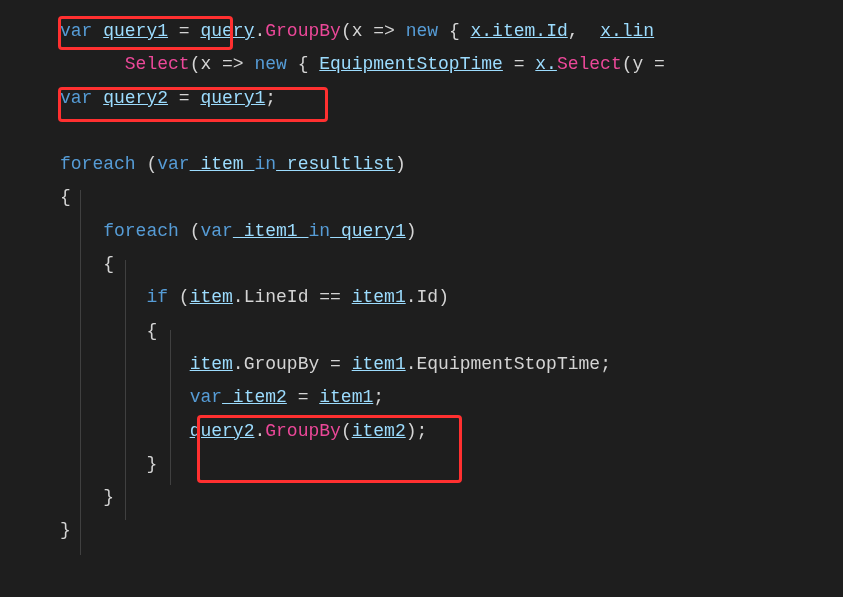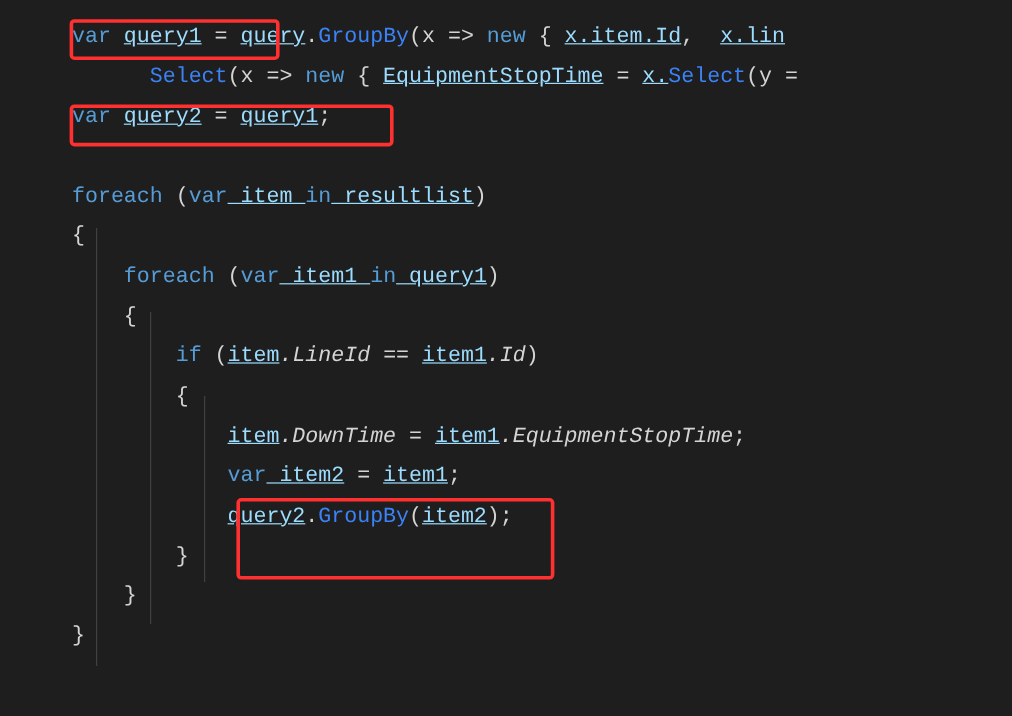--- a/index.html
+++ b/index.html
@@ -14,22 +14,22 @@
       height: 597px;
       overflow: hidden;
       position: relative;
     }
     .code-line {
       white-space: pre;
       position: relative;
     }
     .kw { color: #569cd6; margin-top: 20px; }        
     .ident { color: #9cdcfe; text-decoration: underline; }     
-    .method { color: #3b82f6; }    
-    .prop { color: #d4d4d4; font-style: italic; }      
+    .method { color: #ec4899; }    
+    .prop { color: #d4d4d4; }      
     .op { color: #d4d4d4; }      
 
     .highlight-box {
       position: absolute;
       border: 3px solid #ff3030;
       border-radius: 4px;
       pointer-events: none;
       background: transparent;
     }
     .hl1 { top: 16px; left: 58px; width: 175px; height: 34px; }
@@ -70,21 +70,21 @@
 <div class="code-line"><span class="kw">var</span> <span class="ident">query1</span><span class="op"> = </span><span class="ident">query</span><span class="op">.</span><span class="method">GroupBy</span><span class="op">(x =&gt; </span><span class="kw">new</span><span class="op"> { </span><span class="ident">x.item.Id</span><span class="op">,  </span><span class="ident">x.lin</span></div>
 <div class="code-line">      <span class="method">Select</span><span class="op">(x =&gt; </span><span class="kw">new</span><span class="op"> { </span><span class="ident">EquipmentStopTime</span><span class="op"> = </span><span class="ident">x.</span><span class="method">Select</span><span class="op">(y =</span></div>
 <div class="code-line"><span class="kw">var</span> <span class="ident">query2</span><span class="op"> = </span><span class="ident">query1</span><span class="op">;</span></div>
 <div class="code-line"> </div>
 <div class="code-line"><span class="kw">foreach</span><span class="op"> (</span><span class="kw">var</span><span class="ident"> item </span><span class="kw">in</span><span class="ident"> resultlist</span><span class="op">)</span></div>
 <div class="code-line"><span class="op">{</span></div>
 <div class="code-line">    <span class="kw">foreach</span><span class="op"> (</span><span class="kw">var</span><span class="ident"> item1 </span><span class="kw">in</span><span class="ident"> query1</span><span class="op">)</span></div>
 <div class="code-line">    <span class="op">{</span></div>
 <div class="code-line">        <span class="kw">if</span><span class="op"> (</span><span class="ident">item</span><span class="prop">.LineId</span><span class="op"> == </span><span class="ident">item1</span><span class="prop">.Id</span><span class="op">)</span></div>
 <div class="code-line">        <span class="op">{</span></div>
-<div class="code-line">            <span class="ident">item</span><span class="prop">.DownTime</span><span class="op"> = </span><span class="ident">item1</span><span class="prop">.EquipmentStopTime</span><span class="op">;</span></div>
+<div class="code-line">            <span class="ident">item</span><span class="prop">.GroupBy</span><span class="op"> = </span><span class="ident">item1</span><span class="prop">.EquipmentStopTime</span><span class="op">;</span></div>
 <div class="code-line">            <span class="kw">var</span><span class="ident"> item2</span><span class="op"> = </span><span class="ident">item1</span><span class="op">;</span></div>
 <div class="code-line">            <span class="ident">query2</span><span class="op">.</span><span class="method">GroupBy</span><span class="op">(</span><span class="ident">item2</span><span class="op">)</span><span class="op">;</span></div>
 <div class="code-line">        <span class="op">}</span></div>
 <div class="code-line">    <span class="op">}</span></div>
 <div class="code-line"><span class="op">}</span></div>
 
 <div class="highlight-box hl1"></div>
 <div class="highlight-box hl2"></div>
 <div class="highlight-box hl3"></div>
 

